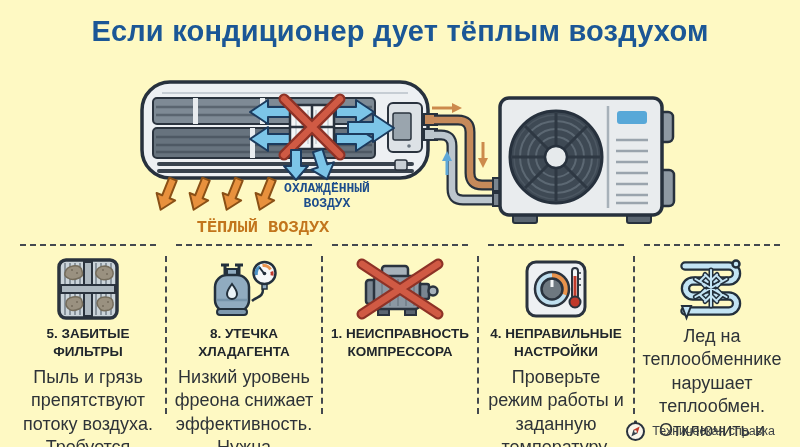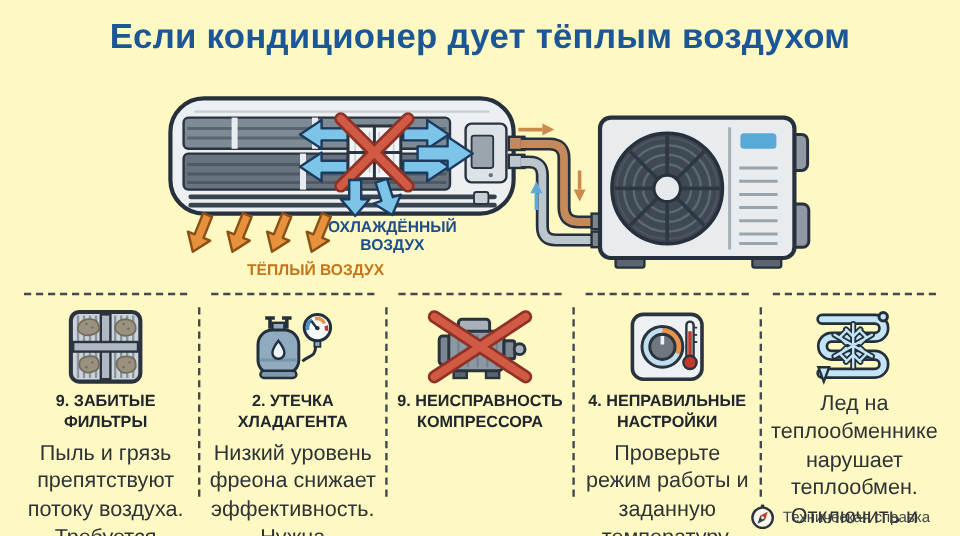--- a/index.html
+++ b/index.html
@@ -11,25 +11,25 @@
     font-family: "Liberation Sans", sans-serif;
     overflow: hidden;
     margin: 0 auto;
   }
   .title {
     position: absolute; top: 15px; left: 0; right: 0;
     text-align: center;
     font-size: 29px; font-weight: bold;
     color: #1B5796; letter-spacing: .2px;
   }
-  .scene { position: absolute; top: 62px; left: 0; width: 768px; height: 182px; }
+  .scene { position: absolute; top: 62px; left: 0; width: 768px; height: 182px; font-family: Liberation Mono, monospace; }
   .scene svg { position: absolute; top: 0; left: 0; }
   .air-label { position: absolute; text-align: center; font-weight: bold; line-height: 1.12; }
   .cooled { left: 257px; top: 120px; width: 140px; font-size: 13px; color: #1D4D8C; }
-  .warm   { left: 188px; top: 156px; width: 150px; font-size: 13px; color: #C2751C; }
+  .warm   { left: 188px; top: 156px; width: 150px; font-size: 17px; color: #C2751C; }
 
   .columns {
     position: absolute; top: 244px; left: 0; right: 0; bottom: 0;
     display: flex; padding: 0 10px;
   }
   .col { flex: 1; position: relative; padding: 12px 8px 0; text-align: center; }
   .col::before {
     content: ""; position: absolute; top: 0; left: 10px; right: 10px;
     border-top: 2px dashed #44494F;
   }
@@ -182,21 +182,21 @@
               <circle cx="20" cy="15" r="1"></circle>
               <circle cx="46" cy="12" r="1"></circle>
               <circle cx="50" cy="16" r="1"></circle>
               <circle cx="15" cy="48" r="1"></circle>
               <circle cx="20" cy="44" r="1"></circle>
               <circle cx="46" cy="48" r="1"></circle>
               <circle cx="51" cy="44" r="1"></circle>
             </g>
         </svg>
       </div>
-      <div class="cause-title">9. ЗАБИТЫЕ ФИЛЬТРЫ</div>
+      <div class="cause-title">5. ЗАБИТЫЕ ФИЛЬТРЫ</div>
       <div class="cause-desc">Пыль и грязь препятствуют потоку воздуха. Требуется очистка или замена.</div>
     </div>
 
     <div class="col">
       <div class="icon-box">
         <svg width="74" height="62" viewBox="0 0 74 62">
           <path d="M18,16 V7 M14,7 H22 M32,16 V7 M28,7 H36" stroke="#23303C" stroke-width="3" fill="none"></path>
           <rect x="20" y="11" width="10" height="7" fill="#90ABC0" stroke="#23303C" stroke-width="2"></rect>
           <rect x="8" y="17" width="34" height="37" rx="12" fill="#90ABC0" stroke="#23303C" stroke-width="2.5"></rect>
           <path d="M10,42 H40" stroke="#7694AB" stroke-width="2.5"></path>
@@ -205,42 +205,42 @@
           <rect x="55" y="25" width="5" height="6" fill="#90ABC0" stroke="#23303C" stroke-width="1.5"></rect>
           <circle cx="57.5" cy="15" r="11" fill="#F6F8F9" stroke="#23303C" stroke-width="2.5"></circle>
           <path d="M49.5,17 A8,8 0 0 1 53,8.5" stroke="#4A90C4" stroke-width="3" fill="none"></path>
           <path d="M55.5,7.5 A8,8 0 0 1 63.5,11.5" stroke="#E8934C" stroke-width="3" fill="none"></path>
           <path d="M64.8,13.5 A8,8 0 0 1 65,17.5" stroke="#C0392B" stroke-width="3" fill="none"></path>
           <line x1="57.5" y1="16" x2="52.5" y2="9.5" stroke="#23303C" stroke-width="2"></line>
           <circle cx="57.5" cy="15.5" r="1.8" fill="#23303C"></circle>
           <path d="M56,31 C56,40 50,38 45,43" stroke="#23303C" stroke-width="2.5" fill="none"></path>
         </svg>
       </div>
-      <div class="cause-title">2. УТЕЧКА ХЛАДАГЕНТА</div>
+      <div class="cause-title">8. УТЕЧКА ХЛАДАГЕНТА</div>
       <div class="cause-desc">Низкий уровень фреона снижает эффективность. Нужна препятствуют.</div>
     </div>
 
     <div class="col">
       <div class="icon-box">
         <svg width="96" height="64" viewBox="0 0 96 64">
           <rect x="30" y="9" width="26" height="13" rx="3" fill="#A6B1BA" stroke="#2A333E" stroke-width="2.5"></rect>
           <rect x="26" y="51" width="11" height="7" fill="#5A6570" stroke="#2A333E" stroke-width="2"></rect>
           <rect x="53" y="51" width="11" height="7" fill="#5A6570" stroke="#2A333E" stroke-width="2"></rect>
           <rect x="14" y="23" width="10" height="24" rx="3" fill="#7A8691" stroke="#2A333E" stroke-width="2.5"></rect>
           <rect x="22" y="19" width="46" height="33" rx="5" fill="#8C98A3" stroke="#2A333E" stroke-width="2.5"></rect>
           <path d="M30,22 V49 M38,22 V49 M46,22 V49 M54,22 V49 M62,22 V49" stroke="#77838E" stroke-width="2"></path>
           <rect x="68" y="27" width="9" height="15" rx="2" fill="#7A8691" stroke="#2A333E" stroke-width="2.5"></rect>
           <circle cx="81" cy="34" r="4.5" fill="#A6B1BA" stroke="#2A333E" stroke-width="2.5"></circle>
           <g stroke-linecap="round">
             <path d="M10,7 L86,57 M86,7 L10,57" stroke="#8E3226" stroke-width="11"></path>
             <path d="M10,7 L86,57 M86,7 L10,57" stroke="#D05A44" stroke-width="6.5"></path>
           </g>
         </svg>
       </div>
-      <div class="cause-title">9. НЕИСПРАВНОСТЬ КОМПРЕССОРА</div>
+      <div class="cause-title">1. НЕИСПРАВНОСТЬ КОМПРЕССОРА</div>
     </div>
 
     <div class="col">
       <div class="icon-box">
         <svg width="62" height="58" viewBox="0 0 62 58">
           <rect x="2" y="2" width="58" height="54" rx="9" fill="#EEF1F3" stroke="#2A333E" stroke-width="3"></rect>
           <circle cx="27" cy="29" r="17" fill="#BFDFEF"></circle>
           <path d="M27,12 A17,17 0 0 1 42.5,36 L27,29 Z" fill="#E8934C"></path>
           <circle cx="27" cy="29" r="17" fill="none" stroke="#2A333E" stroke-width="2.5"></circle>
           <circle cx="27" cy="29" r="10.5" fill="#6E7880" stroke="#2A333E" stroke-width="2.5"></circle>

